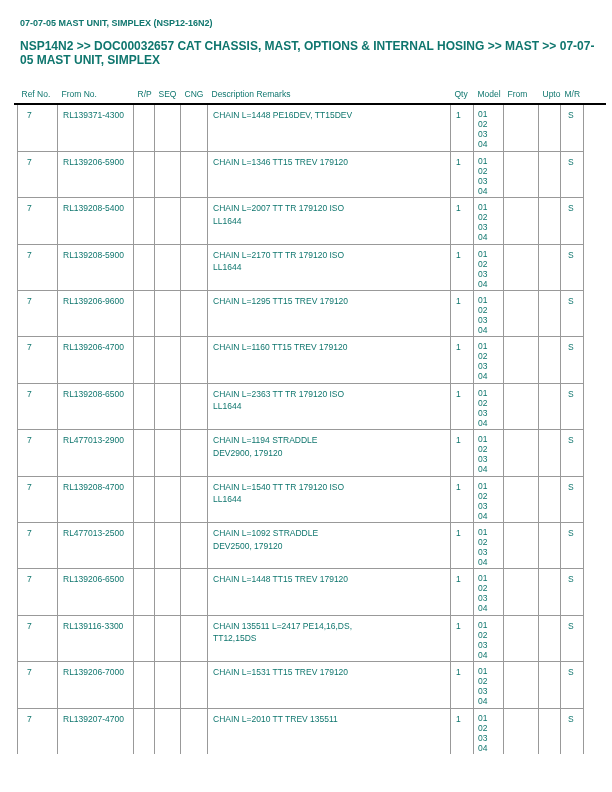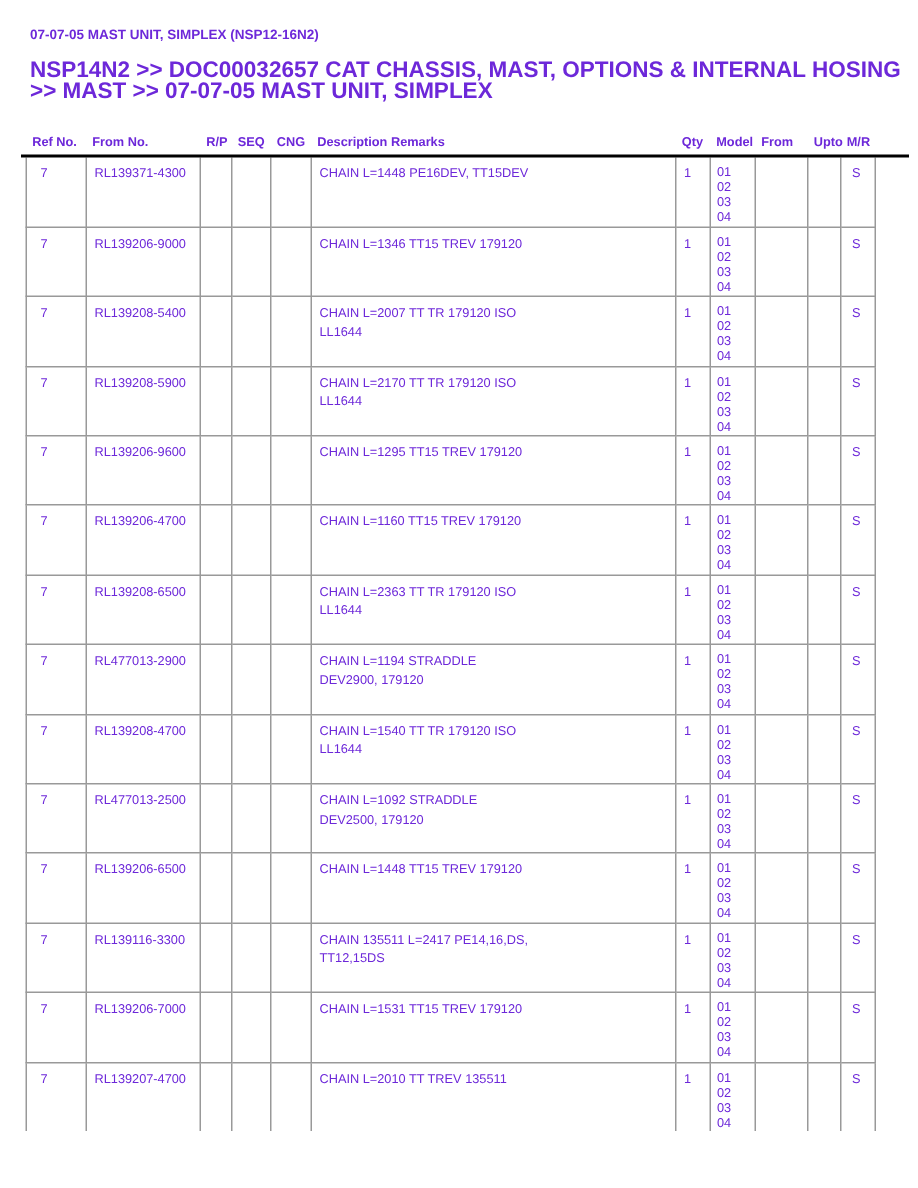--- a/index.html
+++ b/index.html
@@ -2,37 +2,37 @@
 <html><head>
 <meta charset="utf-8">
 <style>
   html, body { margin: 0; padding: 0; background: #ffffff; }
   .page {
     position: relative;
     width: 612px;
     height: 792px;
     background: #ffffff;
     font-family: "Liberation Sans", "DejaVu Sans", sans-serif;
-    color: #6d28d9;
+    color: #0f766e;
     overflow: hidden;
   }
   .title {
     position: absolute;
     left: 20px;
     top: 18px;
     font-size: 9px;
     font-weight: bold;
     white-space: nowrap;
   }
   .breadcrumb {
     position: absolute;
     left: 20px;
     top: 40px;
     width: 586px;
-    font-size: 15px;
+    font-size: 12px;
     font-weight: bold;
     line-height: 13.5px;
   }
   .header-rule {
     position: absolute;
     left: 14px;
     top: 103px;
     width: 592px;
     height: 2px;
     background: #000000;
@@ -43,21 +43,21 @@
     left: 17px;
     top: 86px;
     width: 566px;
     border-collapse: collapse;
     table-layout: fixed;
     z-index: 1;
   }
   th {
     border: none;
     font-size: 8.5px;
-    font-weight: bold;
+    font-weight: normal;
     text-align: left;
     vertical-align: bottom;
     height: 19px;
     box-sizing: border-box;
     padding: 0 0 6px 4px;
     white-space: nowrap;
     overflow: visible;
   }
   td {
     border: 1px solid #999999;
@@ -130,21 +130,21 @@
       <td class="c-model">01
 02
 03
 04</td>
       <td class="c-from"></td>
       <td class="c-upto"></td>
       <td class="c-mr">S</td>
     </tr>
         <tr class="part-row">
       <td class="c-ref">7</td>
-      <td class="c-part">RL139206-9000</td>
+      <td class="c-part">RL139206-5900</td>
       <td class="c-rp"></td>
       <td class="c-seq"></td>
       <td class="c-cng"></td>
       <td class="c-desc">CHAIN L=1346 TT15 TREV 179120</td>
       <td class="c-qty">1</td>
       <td class="c-model">01
 02
 03
 04</td>
       <td class="c-from"></td>

